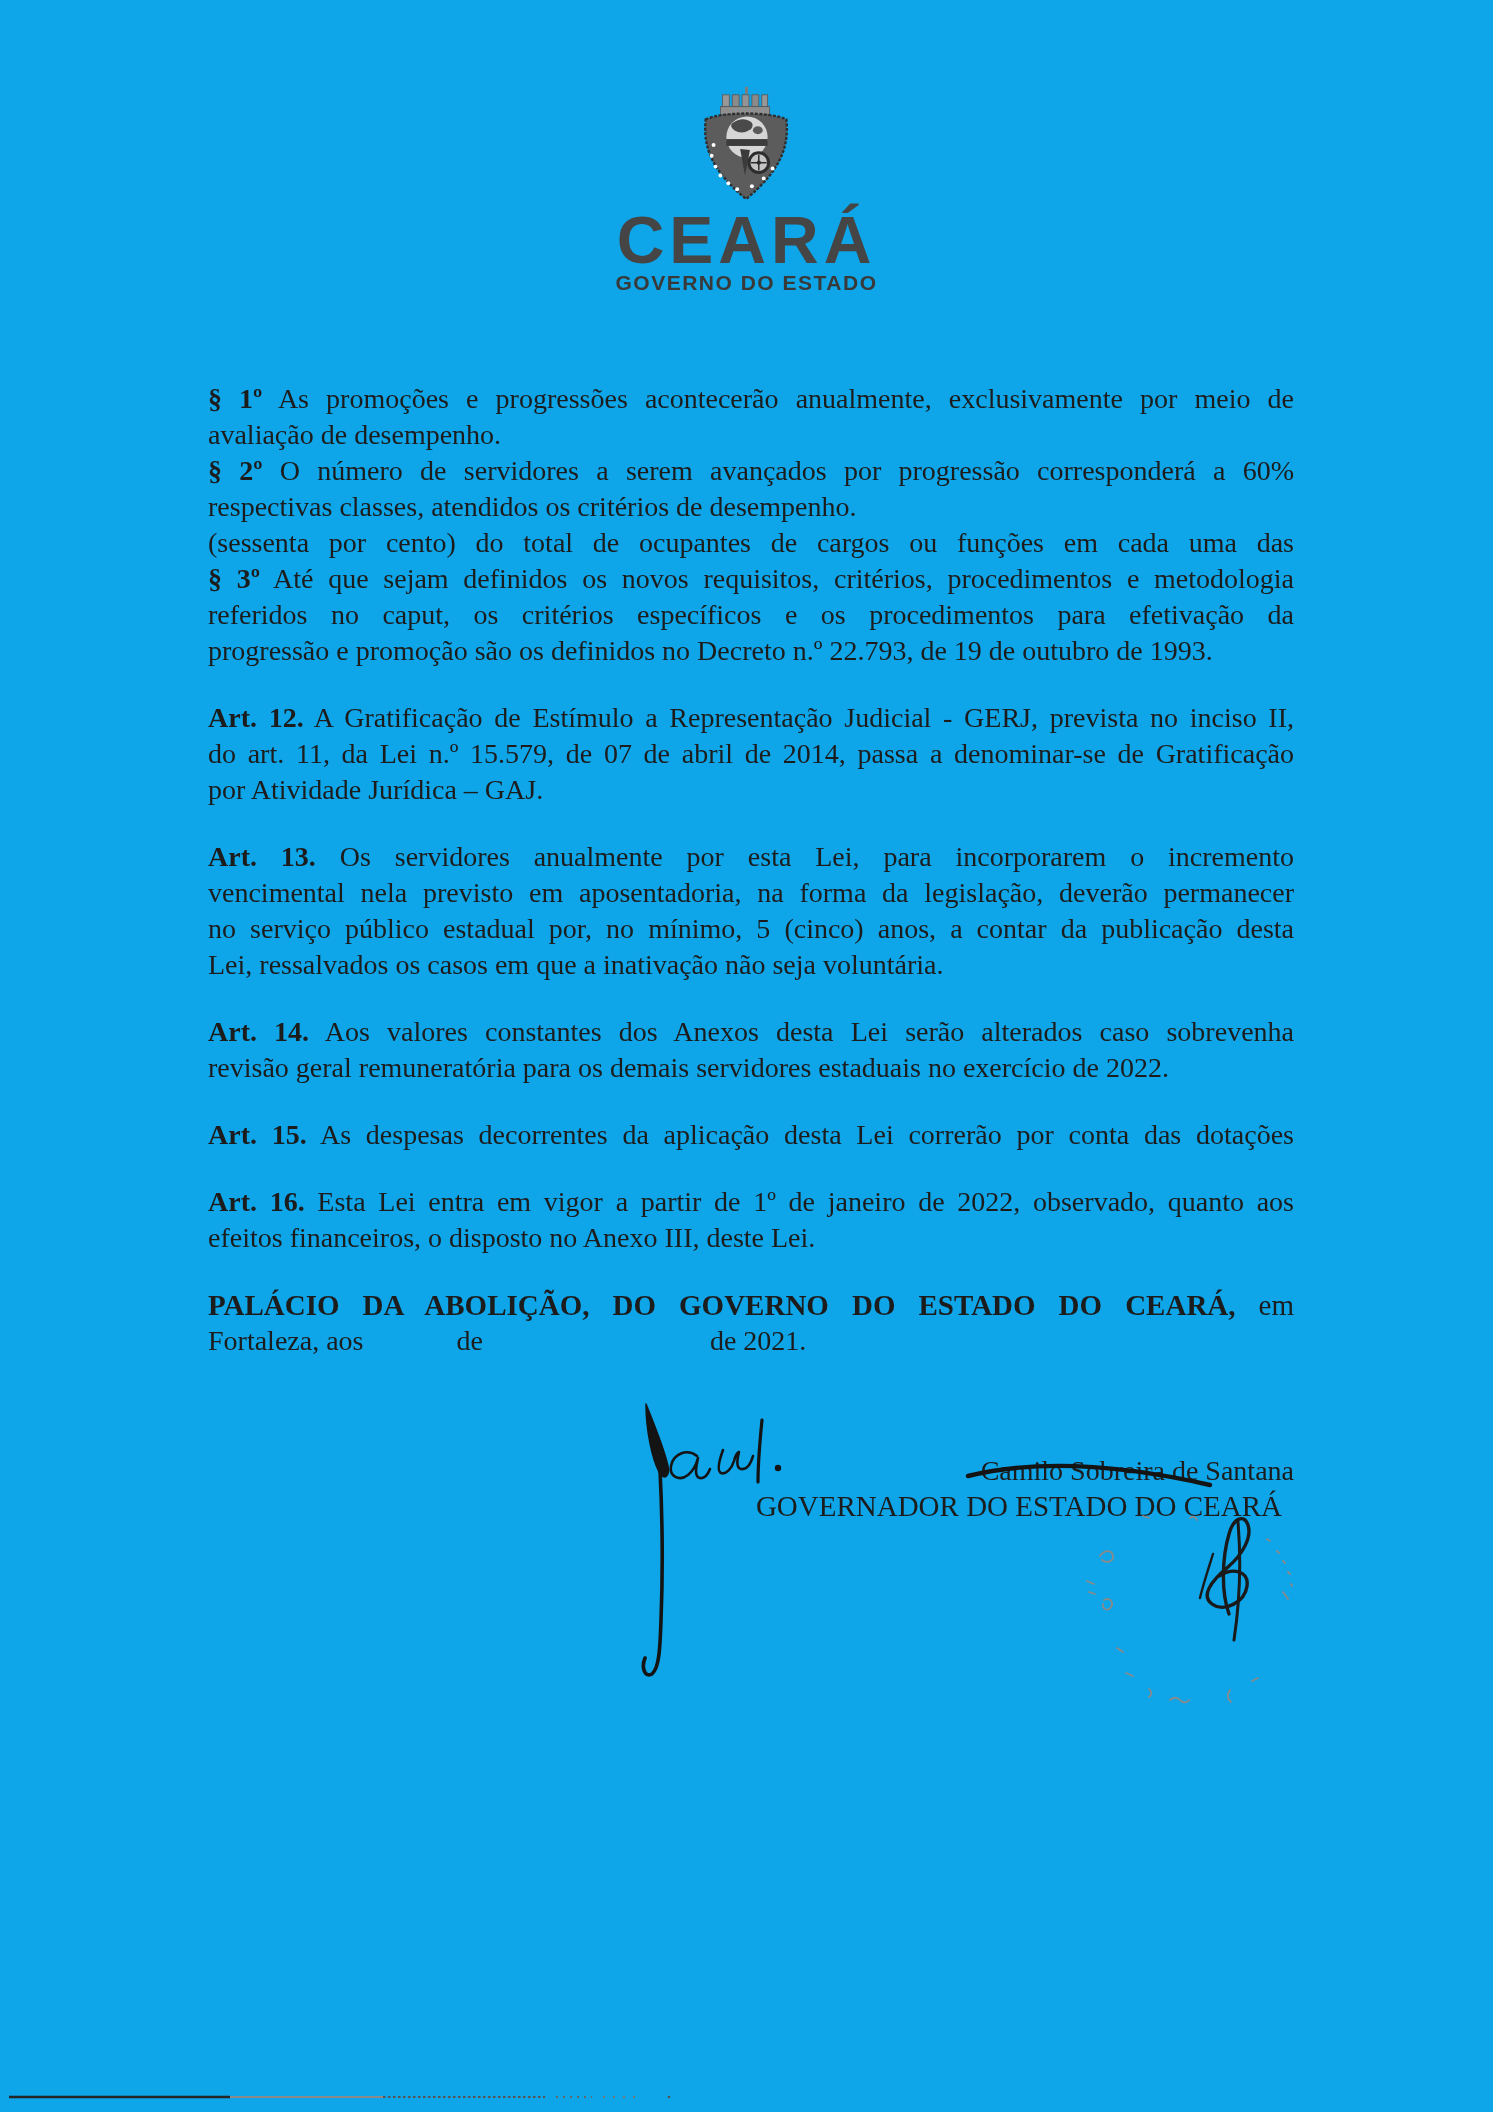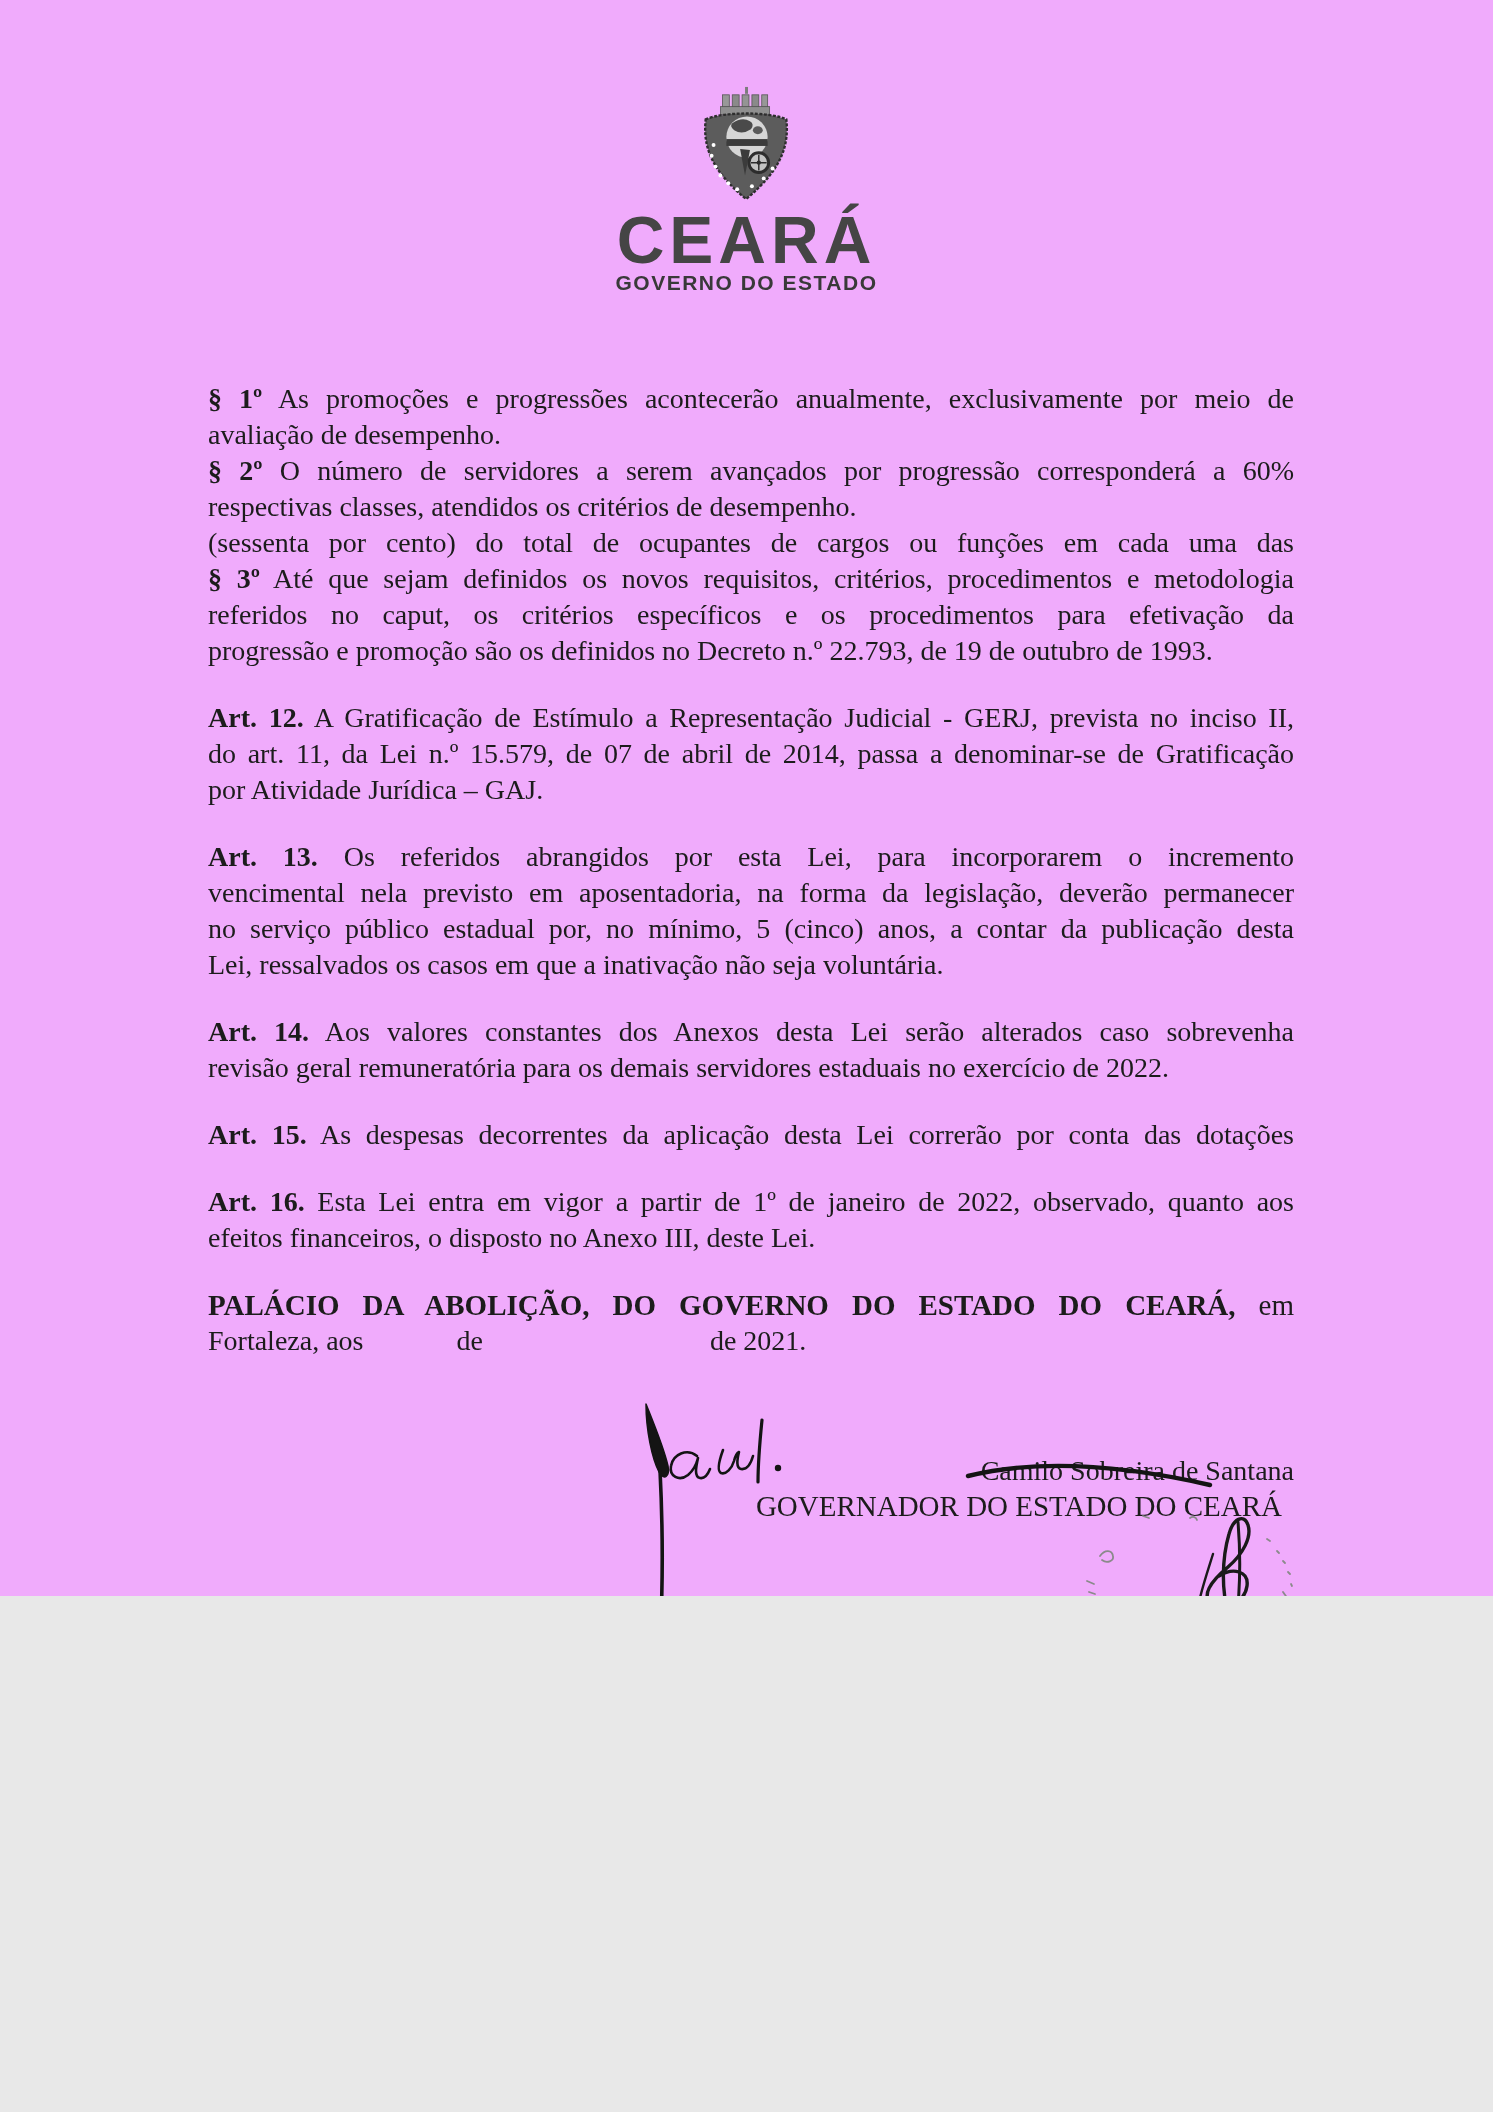--- a/index.html
+++ b/index.html
@@ -1,18 +1,18 @@
 <!DOCTYPE html>
 <html lang="pt"><head>
 <meta charset="utf-8">
 <title>Documento</title>
 <style>
   html,body{margin:0;padding:0;background:#e8e8e8;}
   .page{
-    position:relative;width:1493px;height:1596px;background:#f0abfc;
+    position:relative;width:1493px;height:2112px;background:#0ea5e9;
     overflow:hidden;font-family:"Liberation Serif",serif;color:#1c1c1c;
     margin:0 auto;
   }
   
   .logo{position:absolute;top:84px;left:0;right:0;text-align:center;}
   .crest{display:block;margin:0 auto;}
   .brand{
     font-family:"Liberation Sans",sans-serif;font-weight:900;
     font-size:66px;line-height:60px;letter-spacing:5px;color:#454545;margin-top:8px;
   }
@@ -94,21 +94,21 @@
         <div class="line just"><span class="b">§ 3º</span><span> Até que sejam definidos os novos requisitos, critérios, procedimentos e metodologia</span></div>
         <div class="line just"><span>referidos no caput, os critérios específicos e os procedimentos para efetivação da</span></div>
         <div class="line"><span>progressão e promoção são os definidos no Decreto n.º 22.793, de 19 de outubro de 1993.</span></div>
       </div>
       <div class="paragraph p-par-art12 spaced">
         <div class="line just"><span class="b">Art. 12.</span><span> A Gratificação de Estímulo a Representação Judicial - GERJ, prevista no inciso II,</span></div>
         <div class="line just"><span>do art. 11, da Lei n.º 15.579, de 07 de abril de 2014, passa a denominar-se de Gratificação</span></div>
         <div class="line"><span>por Atividade Jurídica – GAJ.</span></div>
       </div>
       <div class="paragraph p-par-art13 spaced">
-        <div class="line just"><span class="b">Art. 13.</span><span> Os referidos abrangidos por esta Lei, para incorporarem o incremento</span></div>
+        <div class="line just"><span class="b">Art. 13.</span><span> Os servidores anualmente por esta Lei, para incorporarem o incremento</span></div>
         <div class="line just"><span>vencimental nela previsto em aposentadoria, na forma da legislação, deverão permanecer</span></div>
         <div class="line just"><span>no serviço público estadual por, no mínimo, 5 (cinco) anos, a contar da publicação desta</span></div>
         <div class="line"><span>Lei, ressalvados os casos em que a inativação não seja voluntária.</span></div>
       </div>
       <div class="paragraph p-par-art14 spaced">
         <div class="line just"><span class="b">Art. 14.</span><span> Aos valores constantes dos Anexos desta Lei serão alterados caso sobrevenha</span></div>
         <div class="line"><span>revisão geral remuneratória para os demais servidores estaduais no exercício de 2022.</span></div>
       </div>
       <div class="paragraph p-par-art15 spaced">
         <div class="line just"><span class="b">Art. 15.</span><span> As despesas decorrentes da aplicação desta Lei correrão por conta das dotações</span></div>

